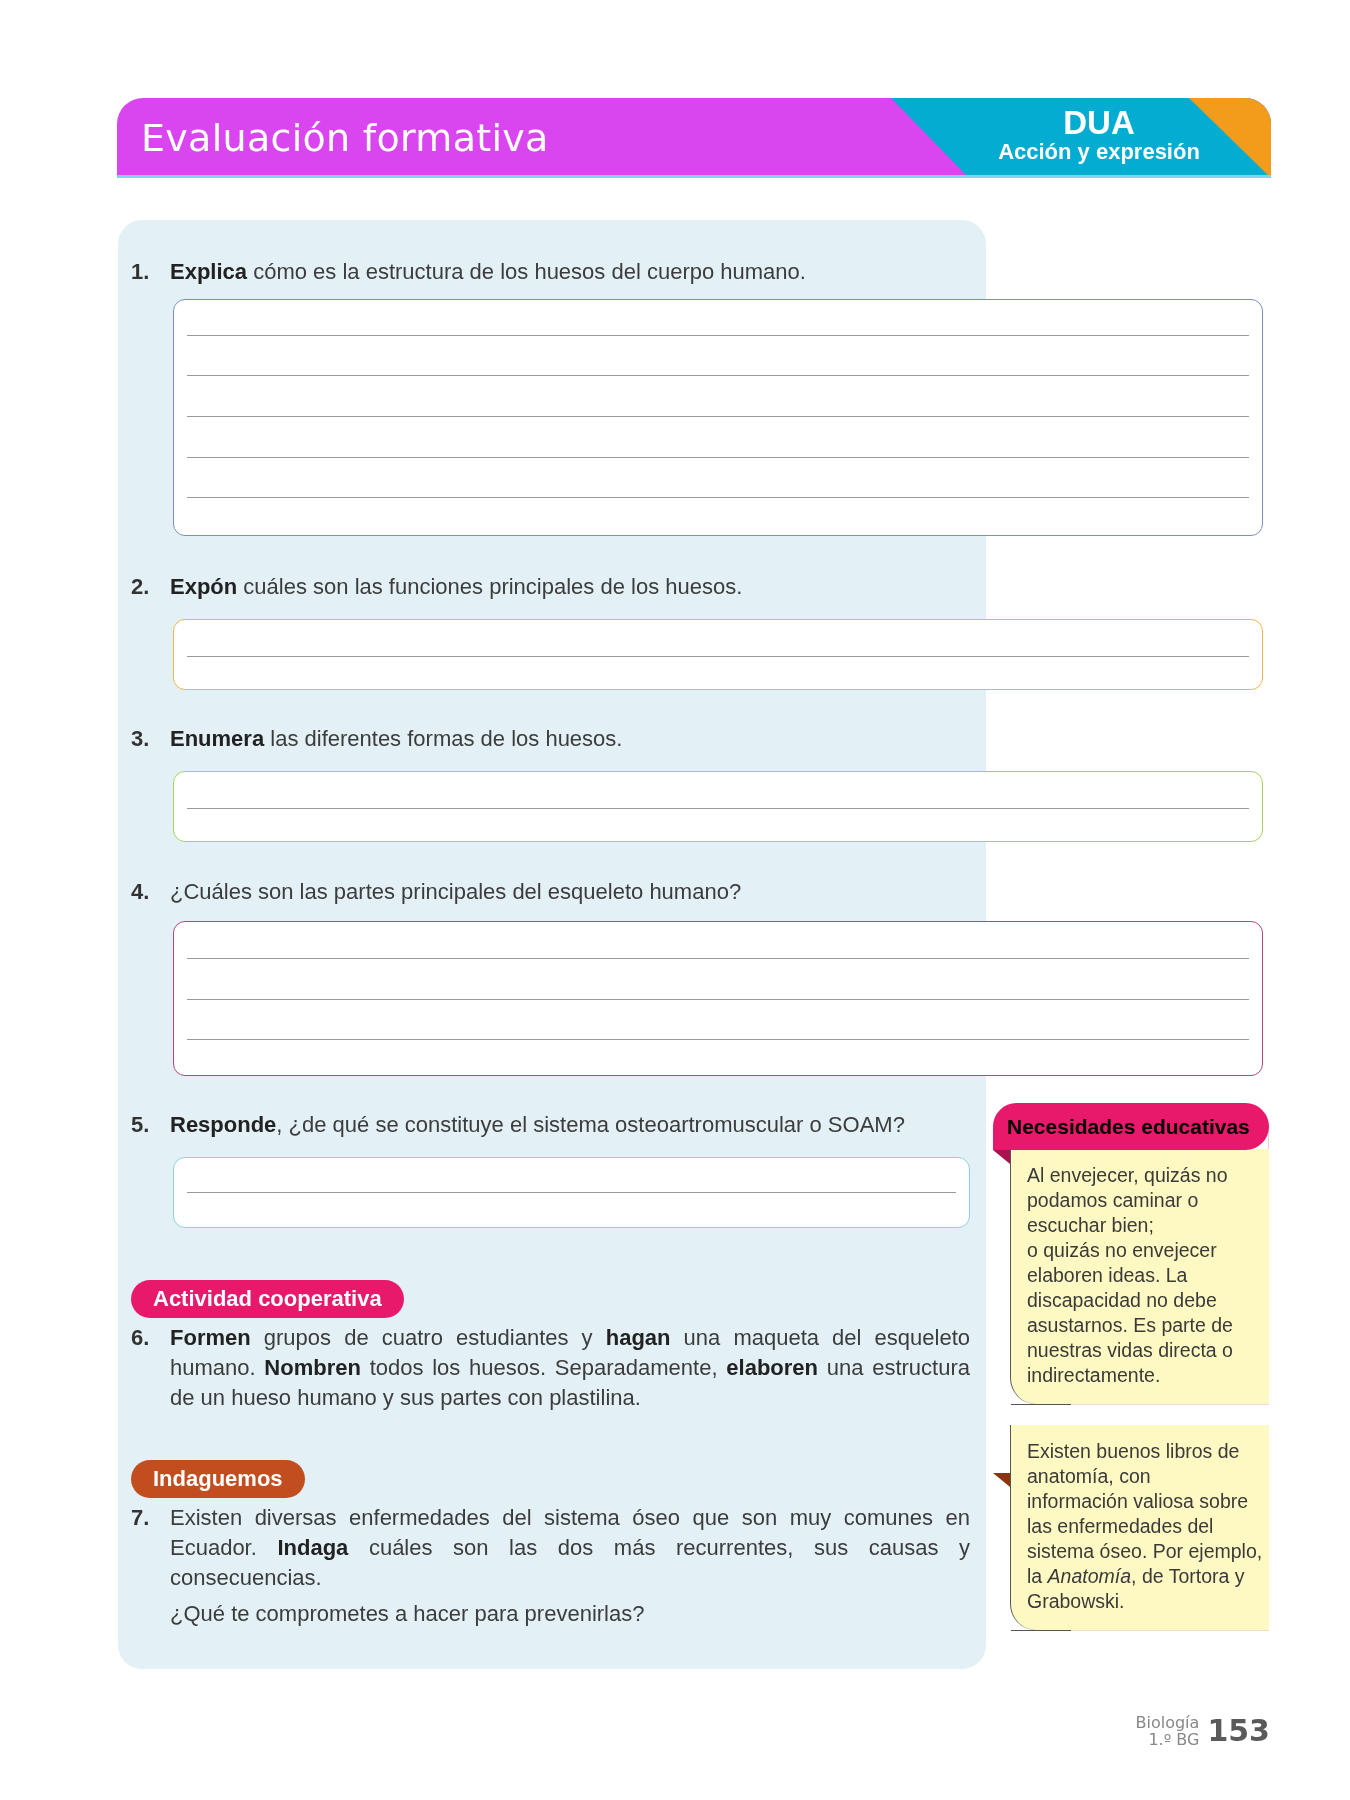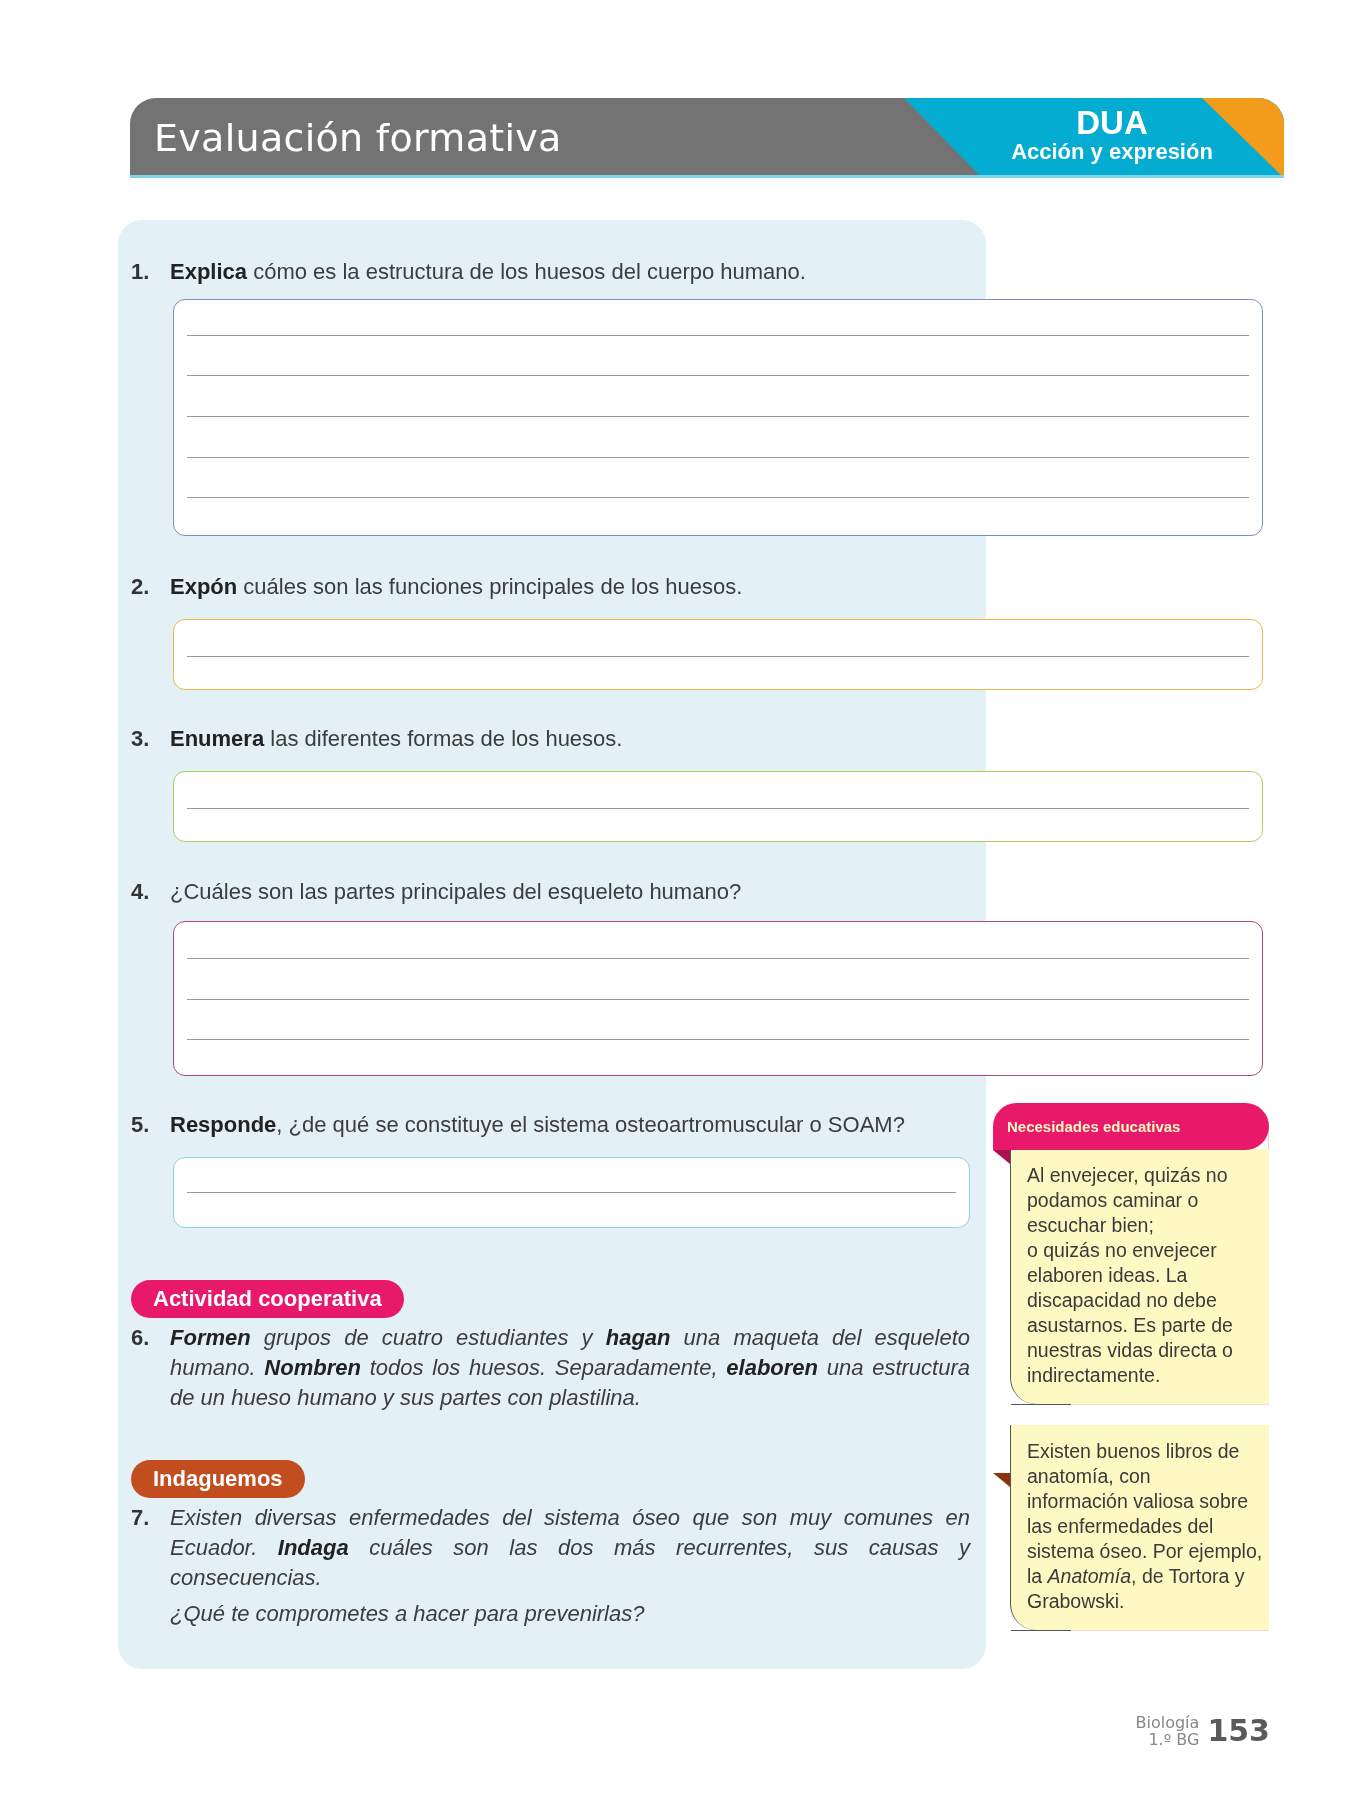--- a/index.html
+++ b/index.html
@@ -1,21 +1,21 @@
 <!DOCTYPE html>
 <html><head>
 <meta charset="utf-8">
 <style>
   * { box-sizing: border-box; margin: 0; padding: 0; }
   html, body { width: 1350px; height: 1800px; background: #ffffff; overflow: hidden; }
   body { position: relative; font-family: "Liberation Sans", sans-serif; color: #3a3a3a; }
 
   
   .header { position: absolute; left: 117px; top: 98px; width: 1154px; height: 80px;
-    border-radius: 26px 26px 0 0; overflow: hidden; background: #737373; margin-left: 13px; }
+    border-radius: 26px 26px 0 0; overflow: hidden; background: #d946ef; }
   .header .bar-bottom { position: absolute; left: 0; right: 0; bottom: 0; height: 3px; background: #7fd3ea; }
   .header .dua-bg { position: absolute; top: 0; right: 0; width: 380px; height: 80px; background: #04acd2;
     clip-path: polygon(0 0, 100% 0, 100% 100%, 78px 100%); }
   .header .dua-orange { position: absolute; top: 0; right: 0; width: 82px; height: 80px; background: #f39c1c;
     clip-path: polygon(0 0, 100% 0, 100% 100%); }
   .header .title { position: absolute; left: 24px; top: 18px; font-size: 38px; color: #ffffff;
     font-family: "DejaVu Sans", sans-serif; font-weight: normal; letter-spacing: 0.3px; }
   .header .dua { position: absolute; right: 62px; top: 10px; width: 220px; text-align: center; color: #ffffff; }
   .header .dua .dua-title { font-size: 33px; font-weight: bold; line-height: 30px; }
   .header .dua .dua-sub { font-size: 22px; font-weight: bold; line-height: 28px; }
@@ -29,27 +29,27 @@
   .q b { color: #222; }
 
   .box { position: absolute; left: 173px; width: 1090px; background: #ffffff; border: 1.6px solid; border-radius: 12px; }
   .box .line { position: absolute; left: 13px; right: 13px; height: 0; border-top: 1.6px solid #9a9a9a; }
 
   .badge { position: absolute; left: 131px; height: 38px; border-radius: 19px; color: #fff; font-weight: bold;
     font-size: 22px; line-height: 38px; padding: 0 22px; font-family: "Liberation Sans", sans-serif; }
 
   .para { position: absolute; left: 131px; width: 840px; font-size: 22px; line-height: 30px; color: #3c3c3c; text-align: justify; }
   .para .num { position: absolute; left: 0; top: 0; font-weight: bold; color: #333; }
-  .para .body { display: block; padding-left: 39px; font-style: italic; }
+  .para .body { display: block; padding-left: 39px; }
   .para b { color: #222; }
 
   
   .card { position: absolute; left: 993px; width: 276px; }
-  .card .tab { position: relative; height: 47px; border-radius: 24px 24px 24px 0; color: #fef9c3; font-weight: bold;
-    font-size: 15px; line-height: 47px; padding-left: 14px; z-index: 2; }
+  .card .tab { position: relative; height: 47px; border-radius: 24px 24px 24px 0; color: #000000; font-weight: bold;
+    font-size: 21px; line-height: 47px; padding-left: 14px; z-index: 2; }
   .card .fold { position: absolute; left: 0; top: 47px; width: 17px; height: 14px; clip-path: polygon(0 0, 100% 0, 100% 100%); z-index: 1; }
   .card .content { position: relative; margin-left: 17px; margin-top: -1px; width: 259px; background: #fef9c3;
     border-left: 1.5px solid #555; border-radius: 0 0 0 26px; padding: 14px 0 16px 16px;
     font-size: 19.5px; line-height: 25px; color: #3a3a3a; }
   .card .content .bottom-line { position: absolute; left: 26px; right: 0; bottom: -1px; border-top: 1px solid #f2d7de; }
   .card .content .bottom-short { position: absolute; left: 0; width: 60px; bottom: -1px; border-top: 1.5px solid #555; }
   .card .right-edge { position: absolute; right: 0; top: 24px; height: 70px; border-right: 1px solid #f4c9d6; }
 
   .footer { position: absolute; right: 80px; top: 1713px; display: flex; align-items: center; }
   .footer .subj { text-align: right; color: #888; font-family: "DejaVu Sans", sans-serif; font-size: 16px; line-height: 17px; margin-right: 8px; }

